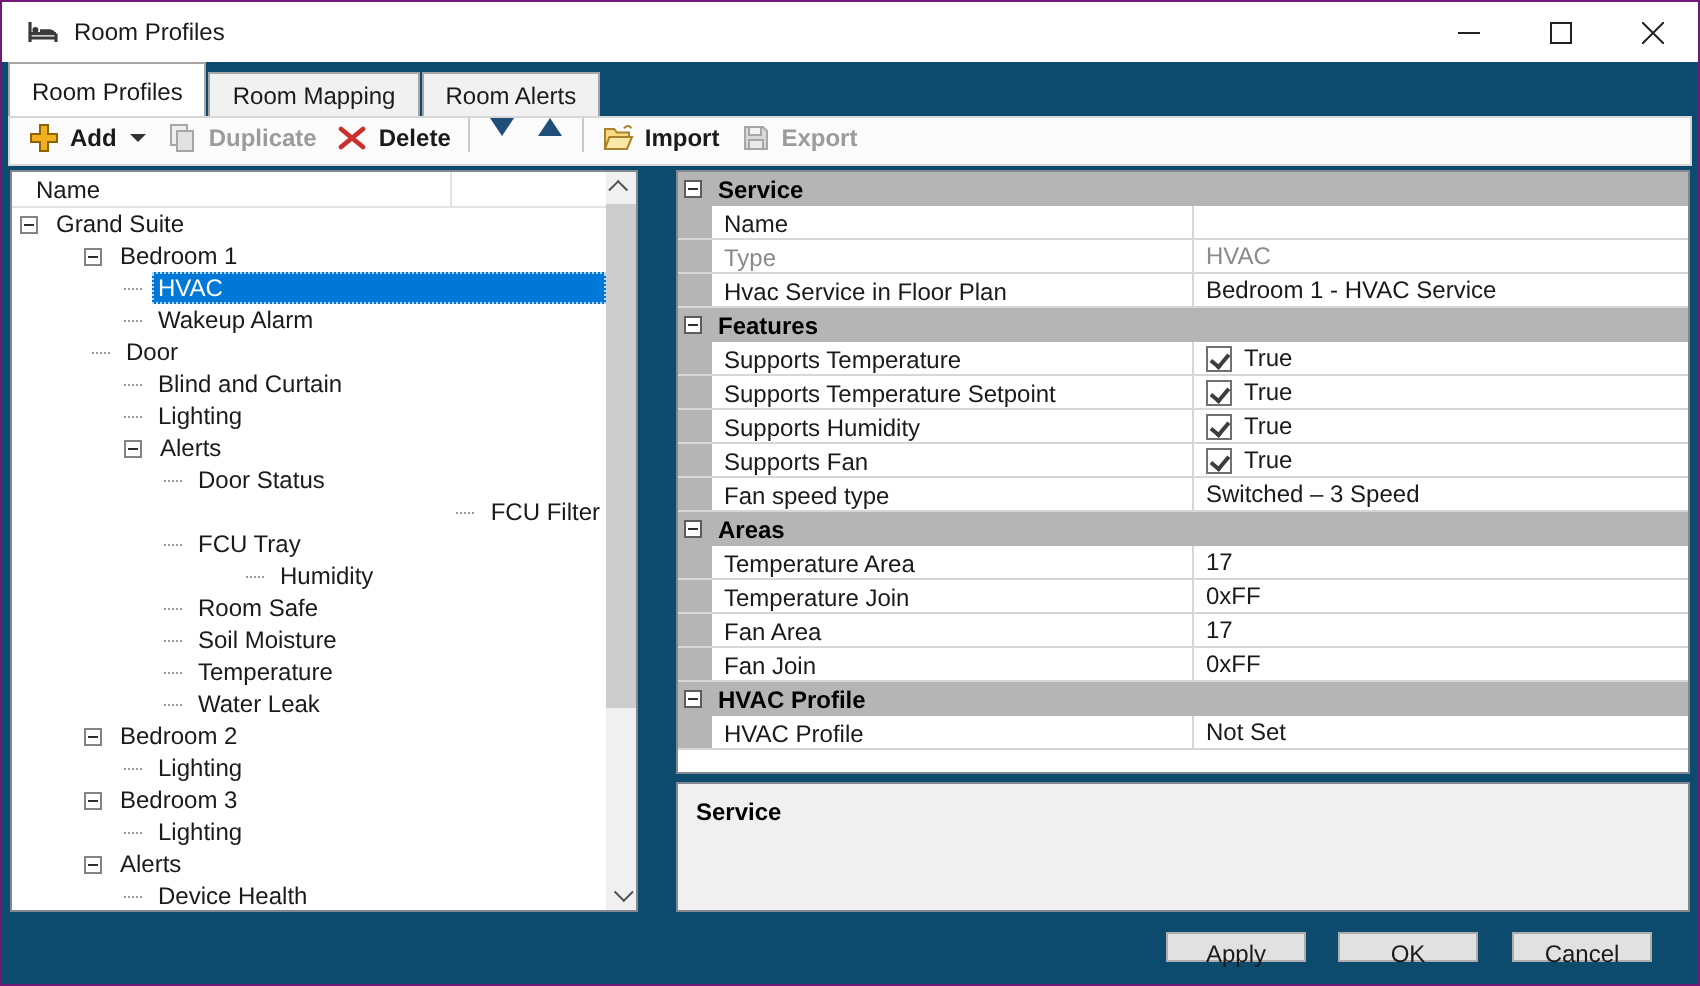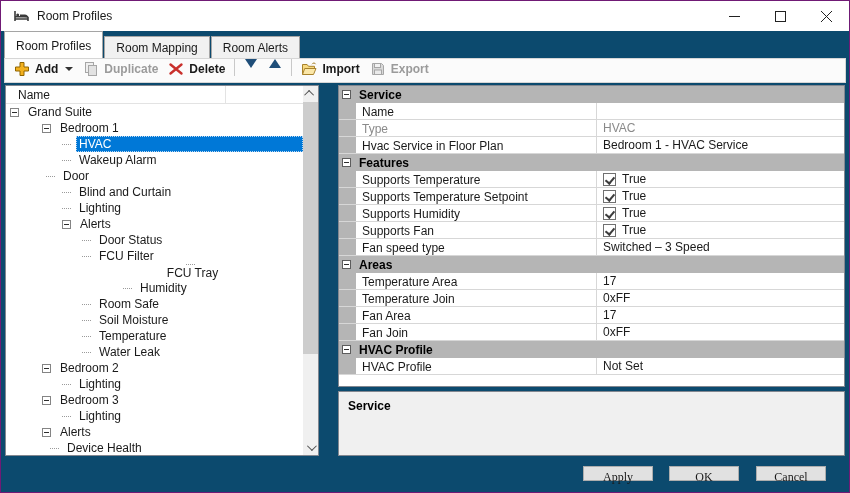--- a/index.html
+++ b/index.html
@@ -53,21 +53,21 @@
   .item-gutter{width:17px;background:var(--c-category_bg);flex:none;}
   .cell-label{width:241px;box-sizing:border-box;border-right:1px solid var(--c-grid_line);font-size:12px;color:#1a1a1a;padding:2px 4px 0 6px;white-space:nowrap;overflow:hidden;}
   .cell-value{flex:1;font-size:12px;color:#1a1a1a;padding:0 0 0 6px;display:flex;align-items:center;gap:6px;white-space:nowrap;overflow:hidden;}
   .disabled-text{color:#8a8a8a;}
   .checkbox{width:13px;height:13px;box-sizing:border-box;border:1px solid #707070;background:#fff;position:relative;flex:none;}
   .checkbox::after{content:'';position:absolute;left:3px;top:1px;width:4px;height:7px;border:solid #3d3d3d;border-width:0 2px 2px 0;transform:rotate(40deg);}
   
   .desc-panel{position:absolute;left:337px;top:390px;width:507px;height:65px;background:#f0f0f0;border:1px solid #828790;box-sizing:border-box;padding:7px 9px;}
   .desc-title{font-size:12px;font-weight:bold;color:#000;}
   
-  .footer-btn{position:absolute;width:70px;height:15px;background:#e1e1e1;border:1px solid #adadad;box-sizing:border-box;font-size:12px;color:#1a1a1a;text-align:center;line-height:21px;font-family:Liberation Serif, serif;}
+  .footer-btn{position:absolute;width:70px;height:15px;background:#e1e1e1;border:1px solid #adadad;box-sizing:border-box;font-size:12px;color:#1a1a1a;text-align:center;line-height:21px;}
   .icon16{width:16px;height:16px;flex:none;display:block;}
 </style>
 </head>
 <body>
 
 <div class="window">
 
   <div class="titlebar">
     <svg class="icon16" viewBox="0 0 16 16">
       <path d="M2 3v10" stroke="#3a3a3a" stroke-width="1.6" fill="none"></path>
@@ -179,25 +179,25 @@
           <span class="tree-label">Lighting</span>
         </div>
         <div class="tree-row" style="padding-left: 56px;">
           <span class="expander"></span>
           <span class="tree-label">Alerts</span>
         </div>
         <div class="tree-row" style="padding-left: 76px;">
           <span class="stub"></span>
           <span class="tree-label">Door Status</span>
         </div>
-        <div class="tree-row" style="padding-left: 76px;">
+        <div class="tree-row" style="padding-left: 76px; justify-content: flex-end;">
           <span class="stub"></span>
           <span class="tree-label">FCU Filter</span>
         </div>
-        <div class="tree-row" style="padding-left: 76px; flex-direction: column;">
+        <div class="tree-row" style="padding-left: 76px;">
           <span class="stub"></span>
           <span class="tree-label">FCU Tray</span>
         </div>
         <div class="tree-row" style="padding-left: 117px;">
           <span class="stub"></span>
           <span class="tree-label">Humidity</span>
         </div>
         <div class="tree-row" style="padding-left: 76px;">
           <span class="stub"></span>
           <span class="tree-label">Room Safe</span>
@@ -227,21 +227,21 @@
           <span class="tree-label">Bedroom 3</span>
         </div>
         <div class="tree-row" style="padding-left: 56px;">
           <span class="stub"></span>
           <span class="tree-label">Lighting</span>
         </div>
         <div class="tree-row" style="padding-left: 36px;">
           <span class="expander"></span>
           <span class="tree-label">Alerts</span>
         </div>
-        <div class="tree-row" style="padding-left: 44px;">
+        <div class="tree-row" style="padding-left: 56px;">
           <span class="stub"></span>
           <span class="tree-label">Device Health</span>
         </div>
       </div>
     <div class="tree-scrollbar">
       <div class="sb-btn sb-up">
           <div class="chv up"></div>
         </div>
       <div class="sb-thumb"></div>
       <div class="sb-btn sb-down">

